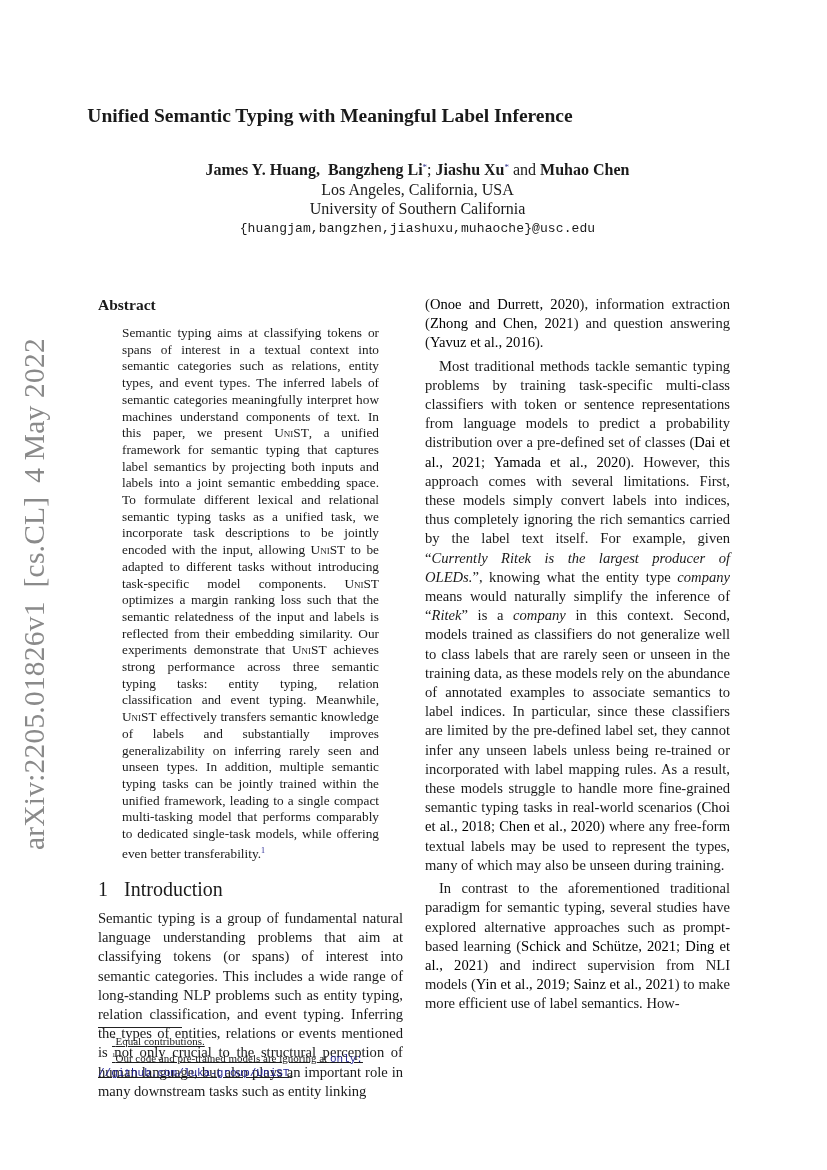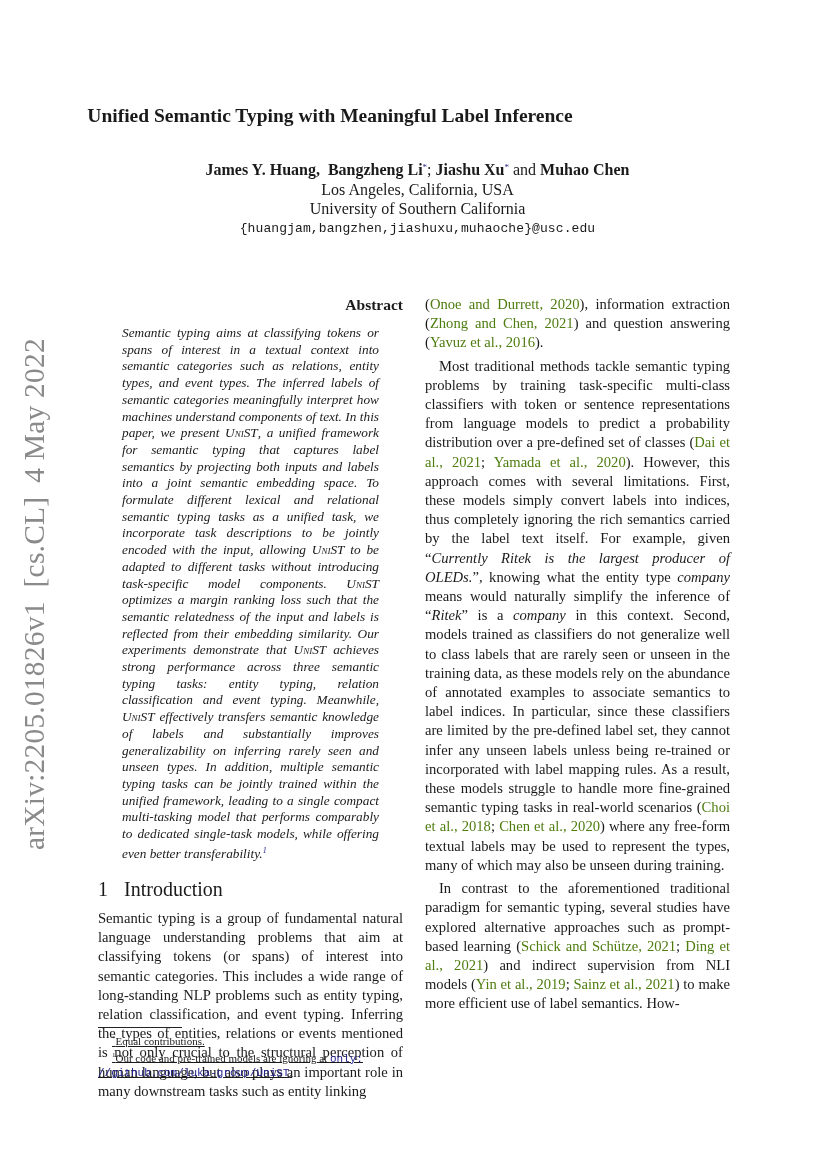--- a/index.html
+++ b/index.html
@@ -37,38 +37,37 @@
       font-family: "Liberation Mono", "DejaVu Sans Mono", monospace;
       font-size: 13px; letter-spacing: 0.1px;
     }
     .col {
       position: absolute; font-size: 14.6px; line-height: 19.2px;
       text-align: justify; hyphens: manual;
     }
     .col-left { left: 98px; width: 305px; top: 295px; }
     .col-right { left: 425px; width: 305px; top: 295px; }
     .abstract-head {
-      text-align: right; font-weight: bold; font-size: 15.5px;
+      text-align: left; font-weight: bold; font-size: 15.5px;
       margin: 0 0 10px 0; line-height: 20px;
     }
     .abstract-body {
       margin: 0 0 0 24px; width: 257px;
       font-size: 13.3px; line-height: 16.7px;
       text-align: justify;
-      font-style: italic;
     }
     .sc { font-variant: small-caps; }
     .sec-head {
       font-weight: normal; font-size: 20px; margin: 16px 0 10px 0; line-height: 20px;
     }
     .sec-head .num { display: inline-block; width: 26px; }
     p { margin: 0; }
     p.indent { text-indent: 14px; }
     .gap-p { margin-top: 4px; }
-    a.cite { color: #4d7c0f; text-decoration: none; margin-top: 48px; }
+    a.cite { color: #000000; text-decoration: none; margin-top: 48px; }
     em { font-style: italic; }
     .footnotes {
       position: absolute; left: 98px; top: 1027px; width: 310px;
       font-size: 11px; line-height: 14px;
     }
     .fn-rule { width: 84px; border-top: 1px solid #222; margin-bottom: 3px; }
     .fn { text-indent: 14px; text-align: left; text-decoration: underline; }
     .fn sup { font-size: 7px; }
     .mono { font-family: "Liberation Mono", "DejaVu Sans Mono", monospace; font-size: 11px; }
     .fn-link { color: #1f1f8f; }

